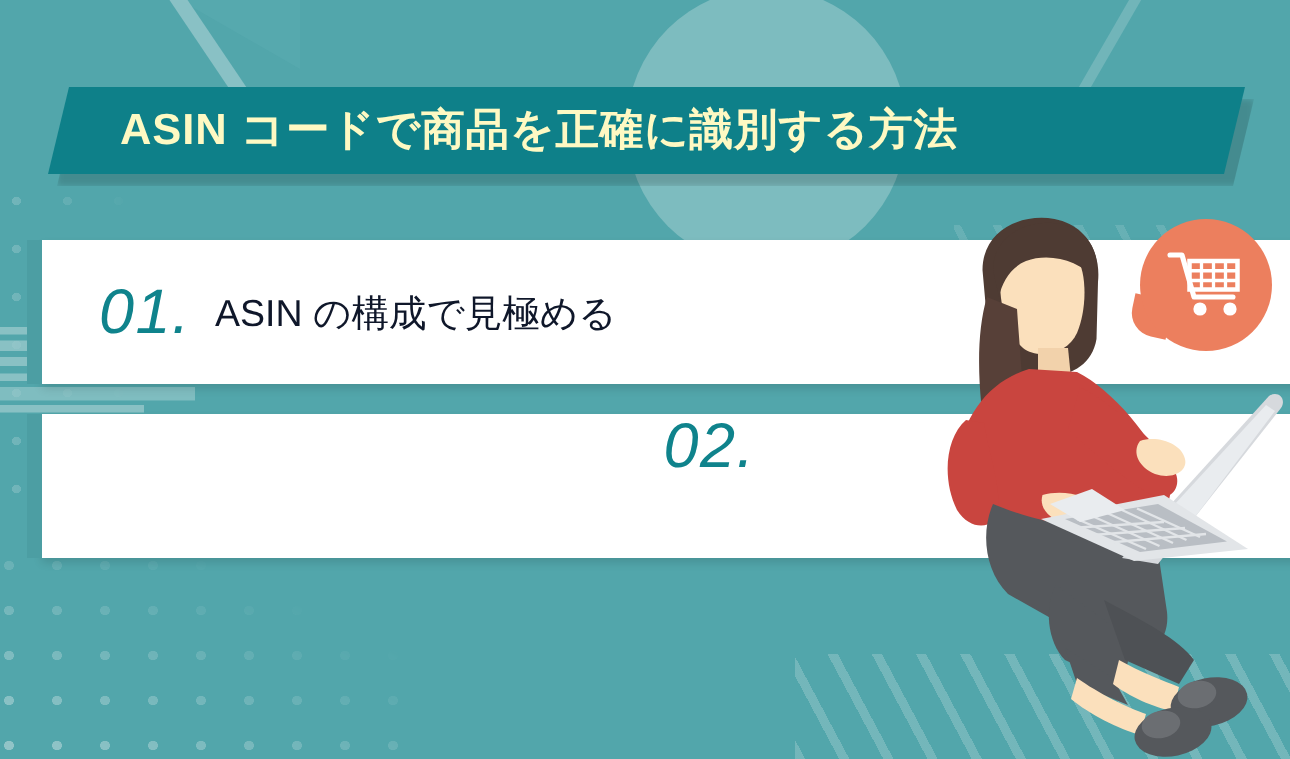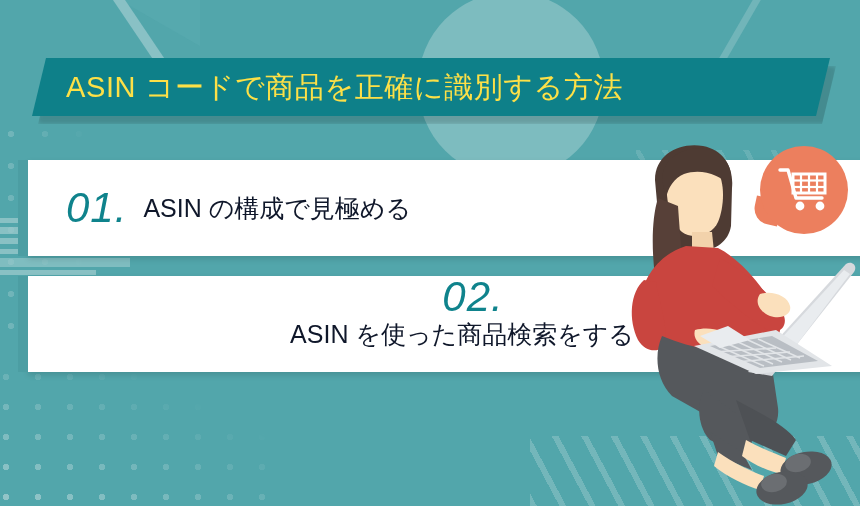--- a/index.html
+++ b/index.html
@@ -68,22 +68,22 @@
     position:absolute;left:6px;top:8px;width:798px;height:58px;background:rgba(0,0,0,.16);
     clip-path:polygon(14px 0, 100% 0, calc(100% - 14px) 100%, 0 100%);
     filter:blur(2px);
   }
   .banner{
     position:absolute;left:0;top:0;width:798px;height:58px;background:#0e8089;
     clip-path:polygon(14px 0, 100% 0, calc(100% - 14px) 100%, 0 100%);
     display:flex;align-items:center;
   }
   .banner-title{
-    color:#fde047;font-size:29px;font-weight:400;letter-spacing:.6px;
-    margin-left:34px;white-space:nowrap;line-height:1;
+    color:#fef9c3;font-size:29px;font-weight:700;letter-spacing:.6px;
+    margin-left:48px;white-space:nowrap;line-height:1;
   }
 
   
   .card{
     position:absolute;left:28px;width:852px;height:96px;background:#ffffff;
     box-shadow:0 3px 6px rgba(0,0,0,.13);
     display:flex;align-items:center;
   }
   .card::before{
     content:"";position:absolute;left:-10px;top:0;width:10px;height:100%;
@@ -156,21 +156,20 @@
     <span class="num">
       <span>01</span><span class="dot">.</span>
     </span>
     <span class="item-text">ASIN の構成で見極める</span>
   </div>
 
   <div class="card" id="card2">
     <span class="num">
       <span>02</span><span class="dot">.</span>
     </span>
-    <span class="item-text">ASIN を使った商品検索をする</span>
   </div>
 
 
   <div class="illus">
     <svg width="262" height="366" viewBox="0 0 262 366" xmlns="http://www.w3.org/2000/svg">
 
       <path d="M55 40 C55 14, 80 2, 103 6 C124 10, 134 28, 132 48 L131 86 C128 104, 112 112, 96 110 L92 150 C90 170, 74 176, 64 166 C56 158, 58 120, 60 96 Z" fill="#4e3b33"></path>
 
       <path d="M68 36 C72 16, 104 12, 116 28 C126 42, 124 68, 118 82 C112 96, 92 100, 82 92 C70 82, 64 56, 68 36 Z" fill="#fbe0bc"></path>
 

